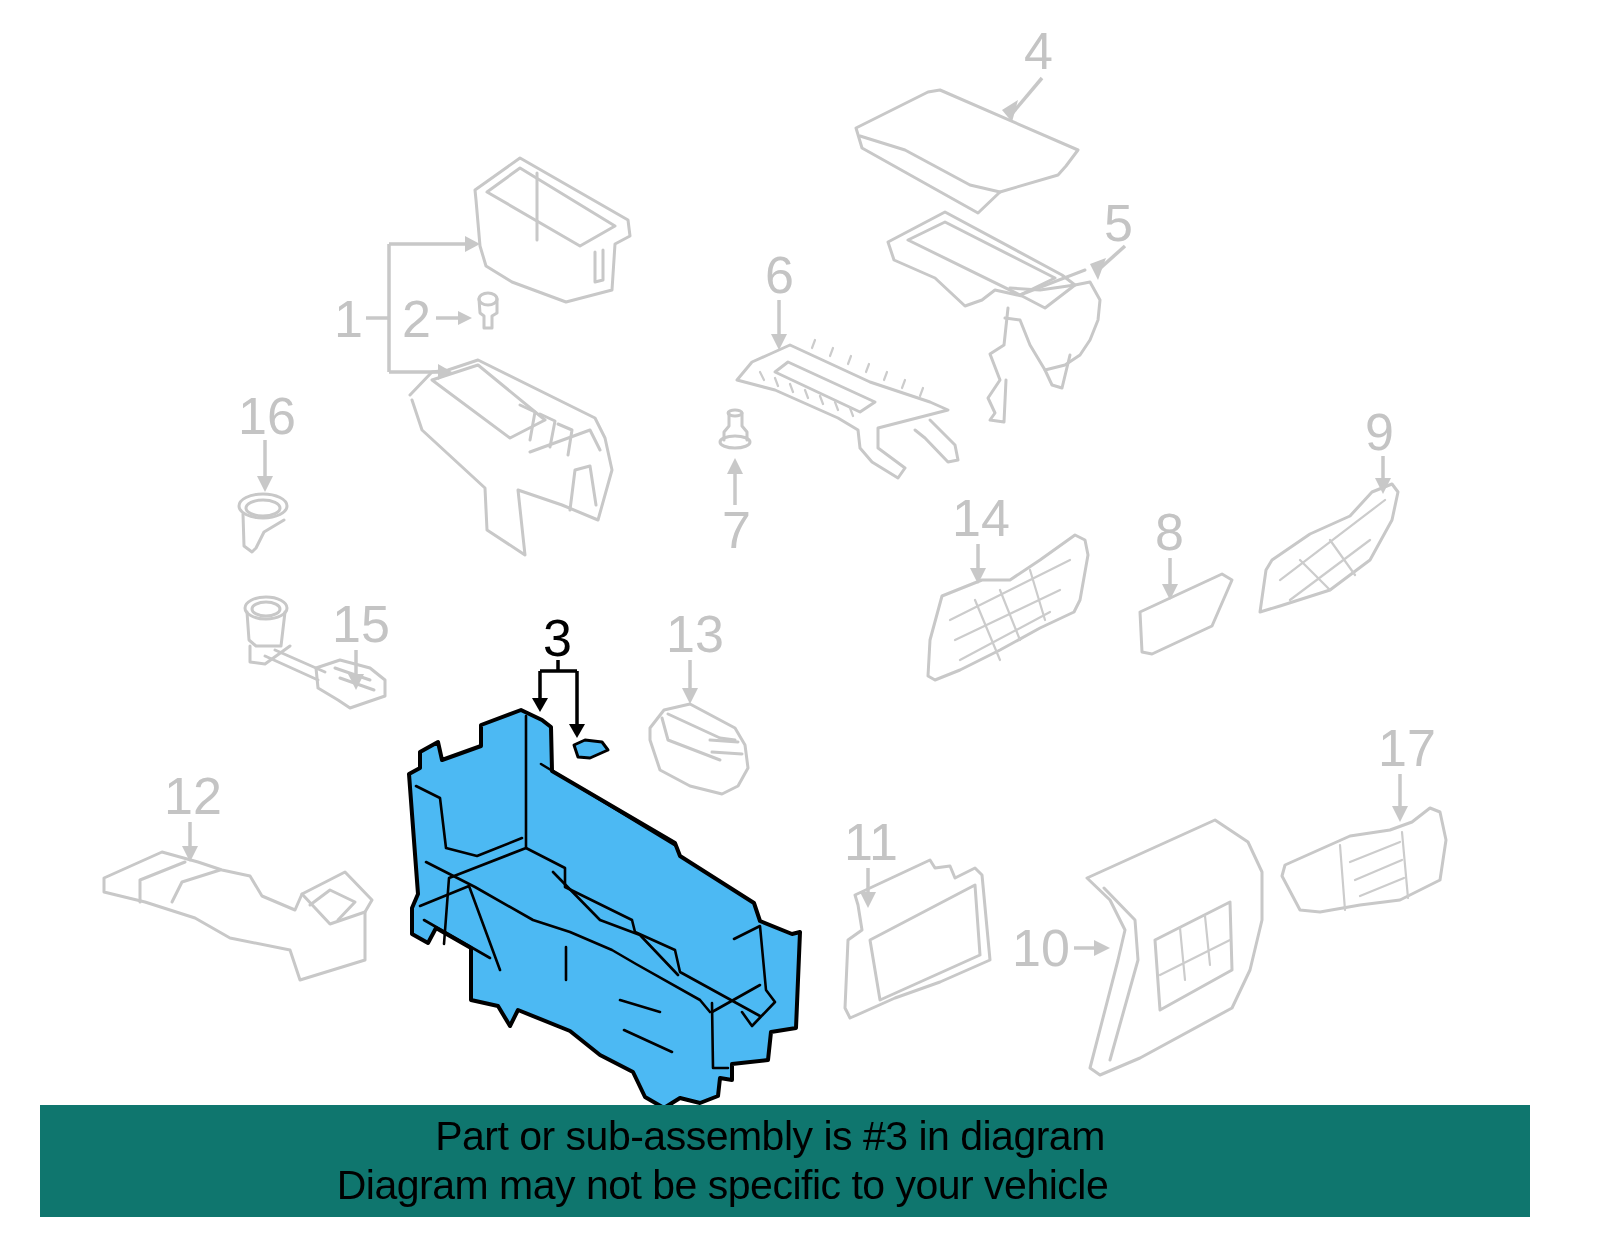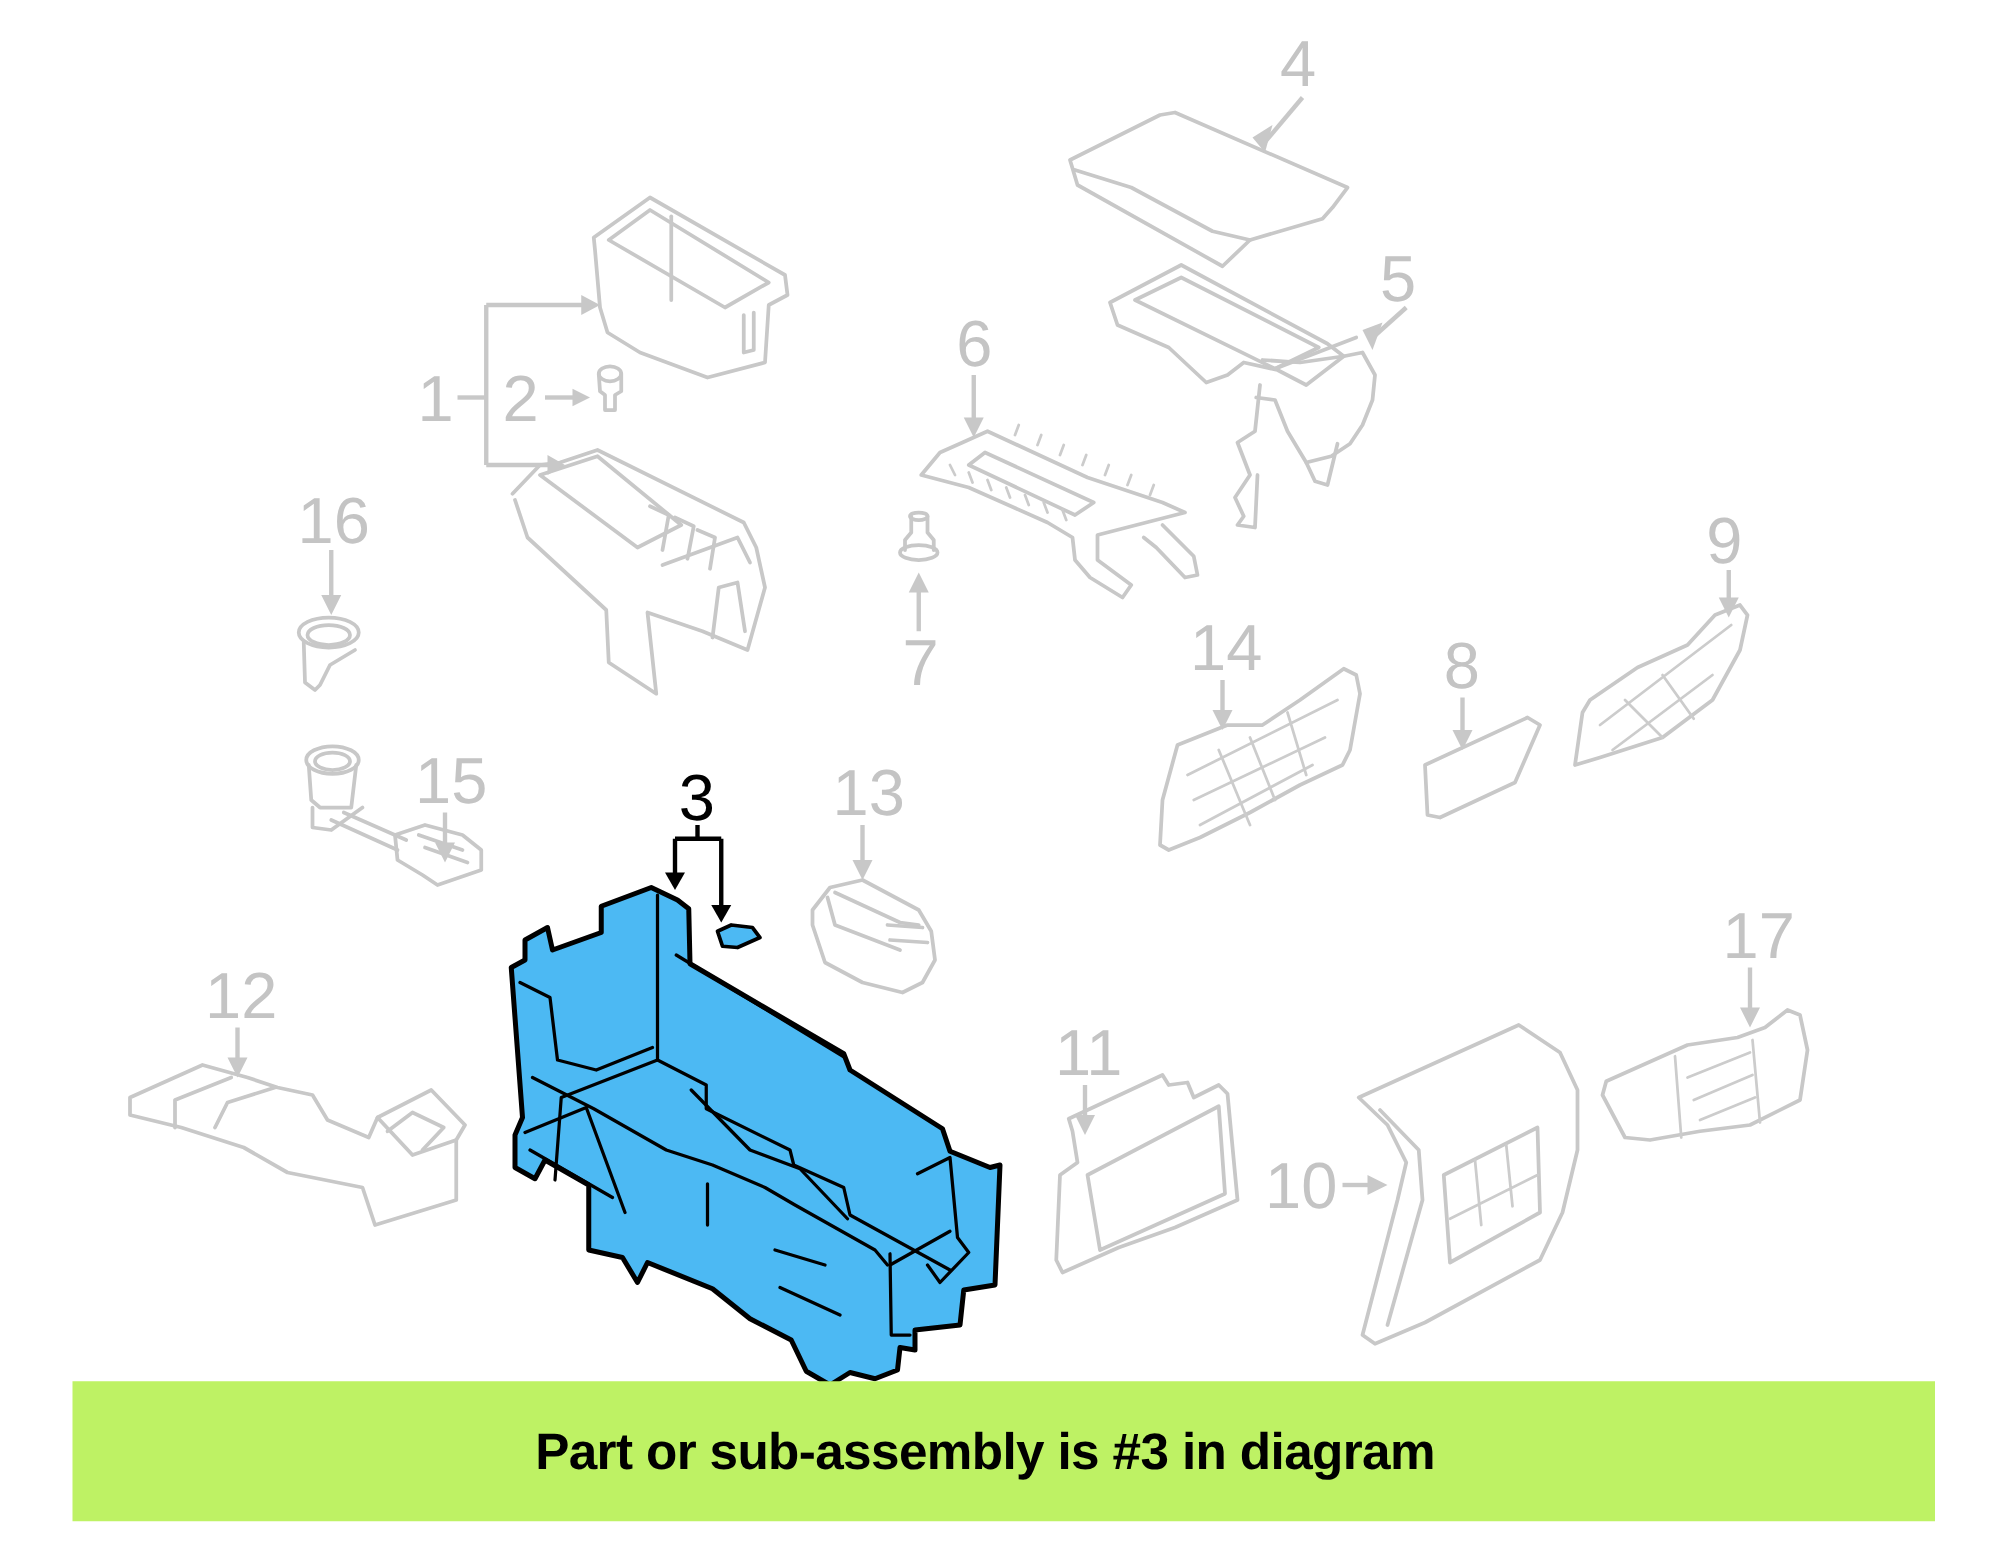--- a/index.html
+++ b/index.html
@@ -7,23 +7,23 @@
            font-family: "Liberation Sans", sans-serif; }
     #diagram { position: absolute; left: 0; top: 0; width: 1600px; height: 1249px; }
     .grey { fill: none; stroke: #c8c8c8; stroke-width: 3; stroke-linejoin: round; stroke-linecap: round; }
     .grey-thin { fill: none; stroke: #cccccc; stroke-width: 2.2; stroke-linejoin: round; stroke-linecap: round; }
     .callout-text { font-family: "Liberation Sans", sans-serif; font-size: 52px; fill: #c4c4c4; }
     .callout-text.hl { fill: #000000; }
     .blue { fill: #4cb9f3; stroke: #000; stroke-width: 4; stroke-linejoin: round; }
     .blue-line { fill: none; stroke: #000; stroke-width: 2.6; stroke-linejoin: round; stroke-linecap: round; }
     .leader-grey { fill: none; stroke: #c8c8c8; stroke-width: 3.5; }
     .leader-black { fill: none; stroke: #000; stroke-width: 3.5; }
-    #caption-banner { position: absolute; left: 58px; top: 1105px; width: 1490px; height: 112px;
-                      background: #bef264; display: flex; flex-direction: column; align-items: center;
-                      justify-content: center; font-weight: bold; }
+    #caption-banner { position: absolute; left: 40px; top: 1105px; width: 1490px; height: 112px;
+                      background: #0f766e; display: flex; flex-direction: column; align-items: center;
+                      justify-content: center; }
     #caption-banner span { display: block; font-size: 41px; line-height: 49px; color: #000;
                            letter-spacing: -0.5px; font-family: "Liberation Sans", sans-serif; }
     #caption-line-1 { margin-left: -30px; }
     #caption-line-2 { margin-left: -125px; }
   </style>
 </head>
 <body>
 
 <svg id="diagram" viewBox="0 0 1600 1249" xmlns="http://www.w3.org/2000/svg">
   <defs>
@@ -236,13 +236,14 @@
   <g>
     <path class="leader-black" d="M558,660 L558,671 M540,671 L577,671 M540,671 L540,700 M577,671 L577,726"></path>
     <path d="M532,698 L540,712 L548,698 Z" fill="#000"></path>
     <path d="M569,724 L577,738 L585,724 Z" fill="#000"></path>
   </g>
   <text class="callout-text hl" x="543" y="656">3</text>
 </svg>
 
 <div id="caption-banner">
   <span id="caption-line-1">Part or sub-assembly is #3 in diagram</span>
+  <span id="caption-line-2">Diagram may not be specific to your vehicle</span>
 </div>
 
 </body></html>

